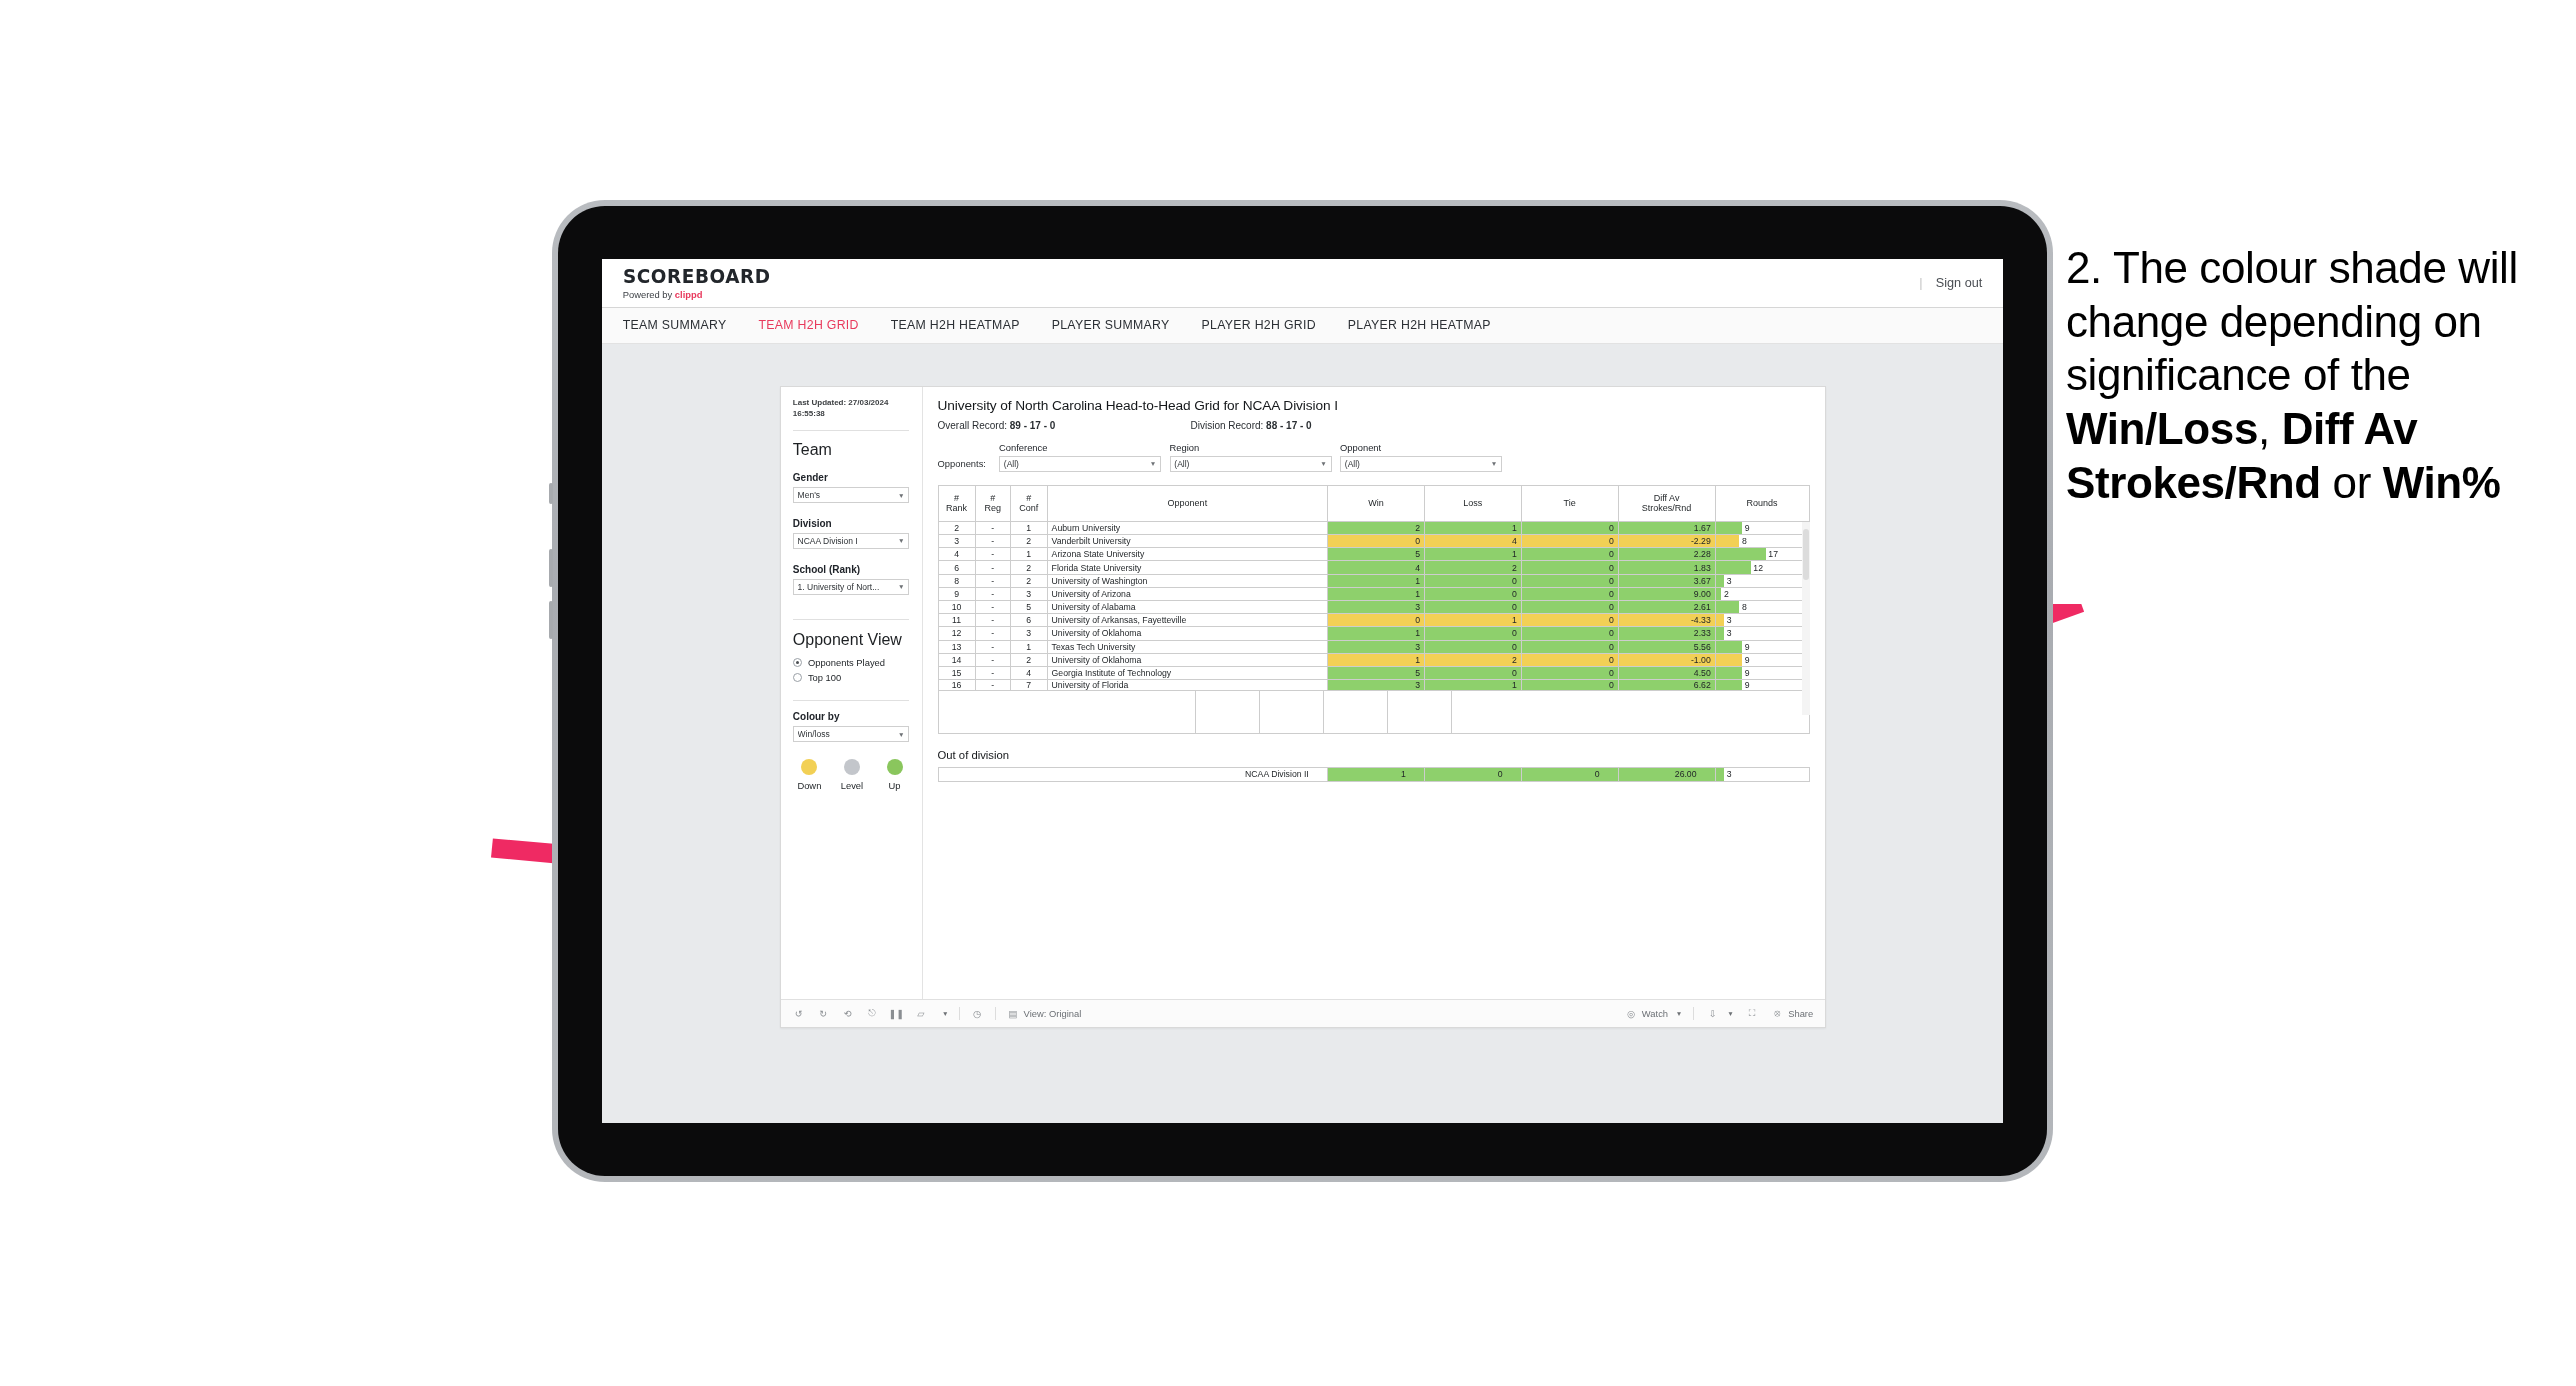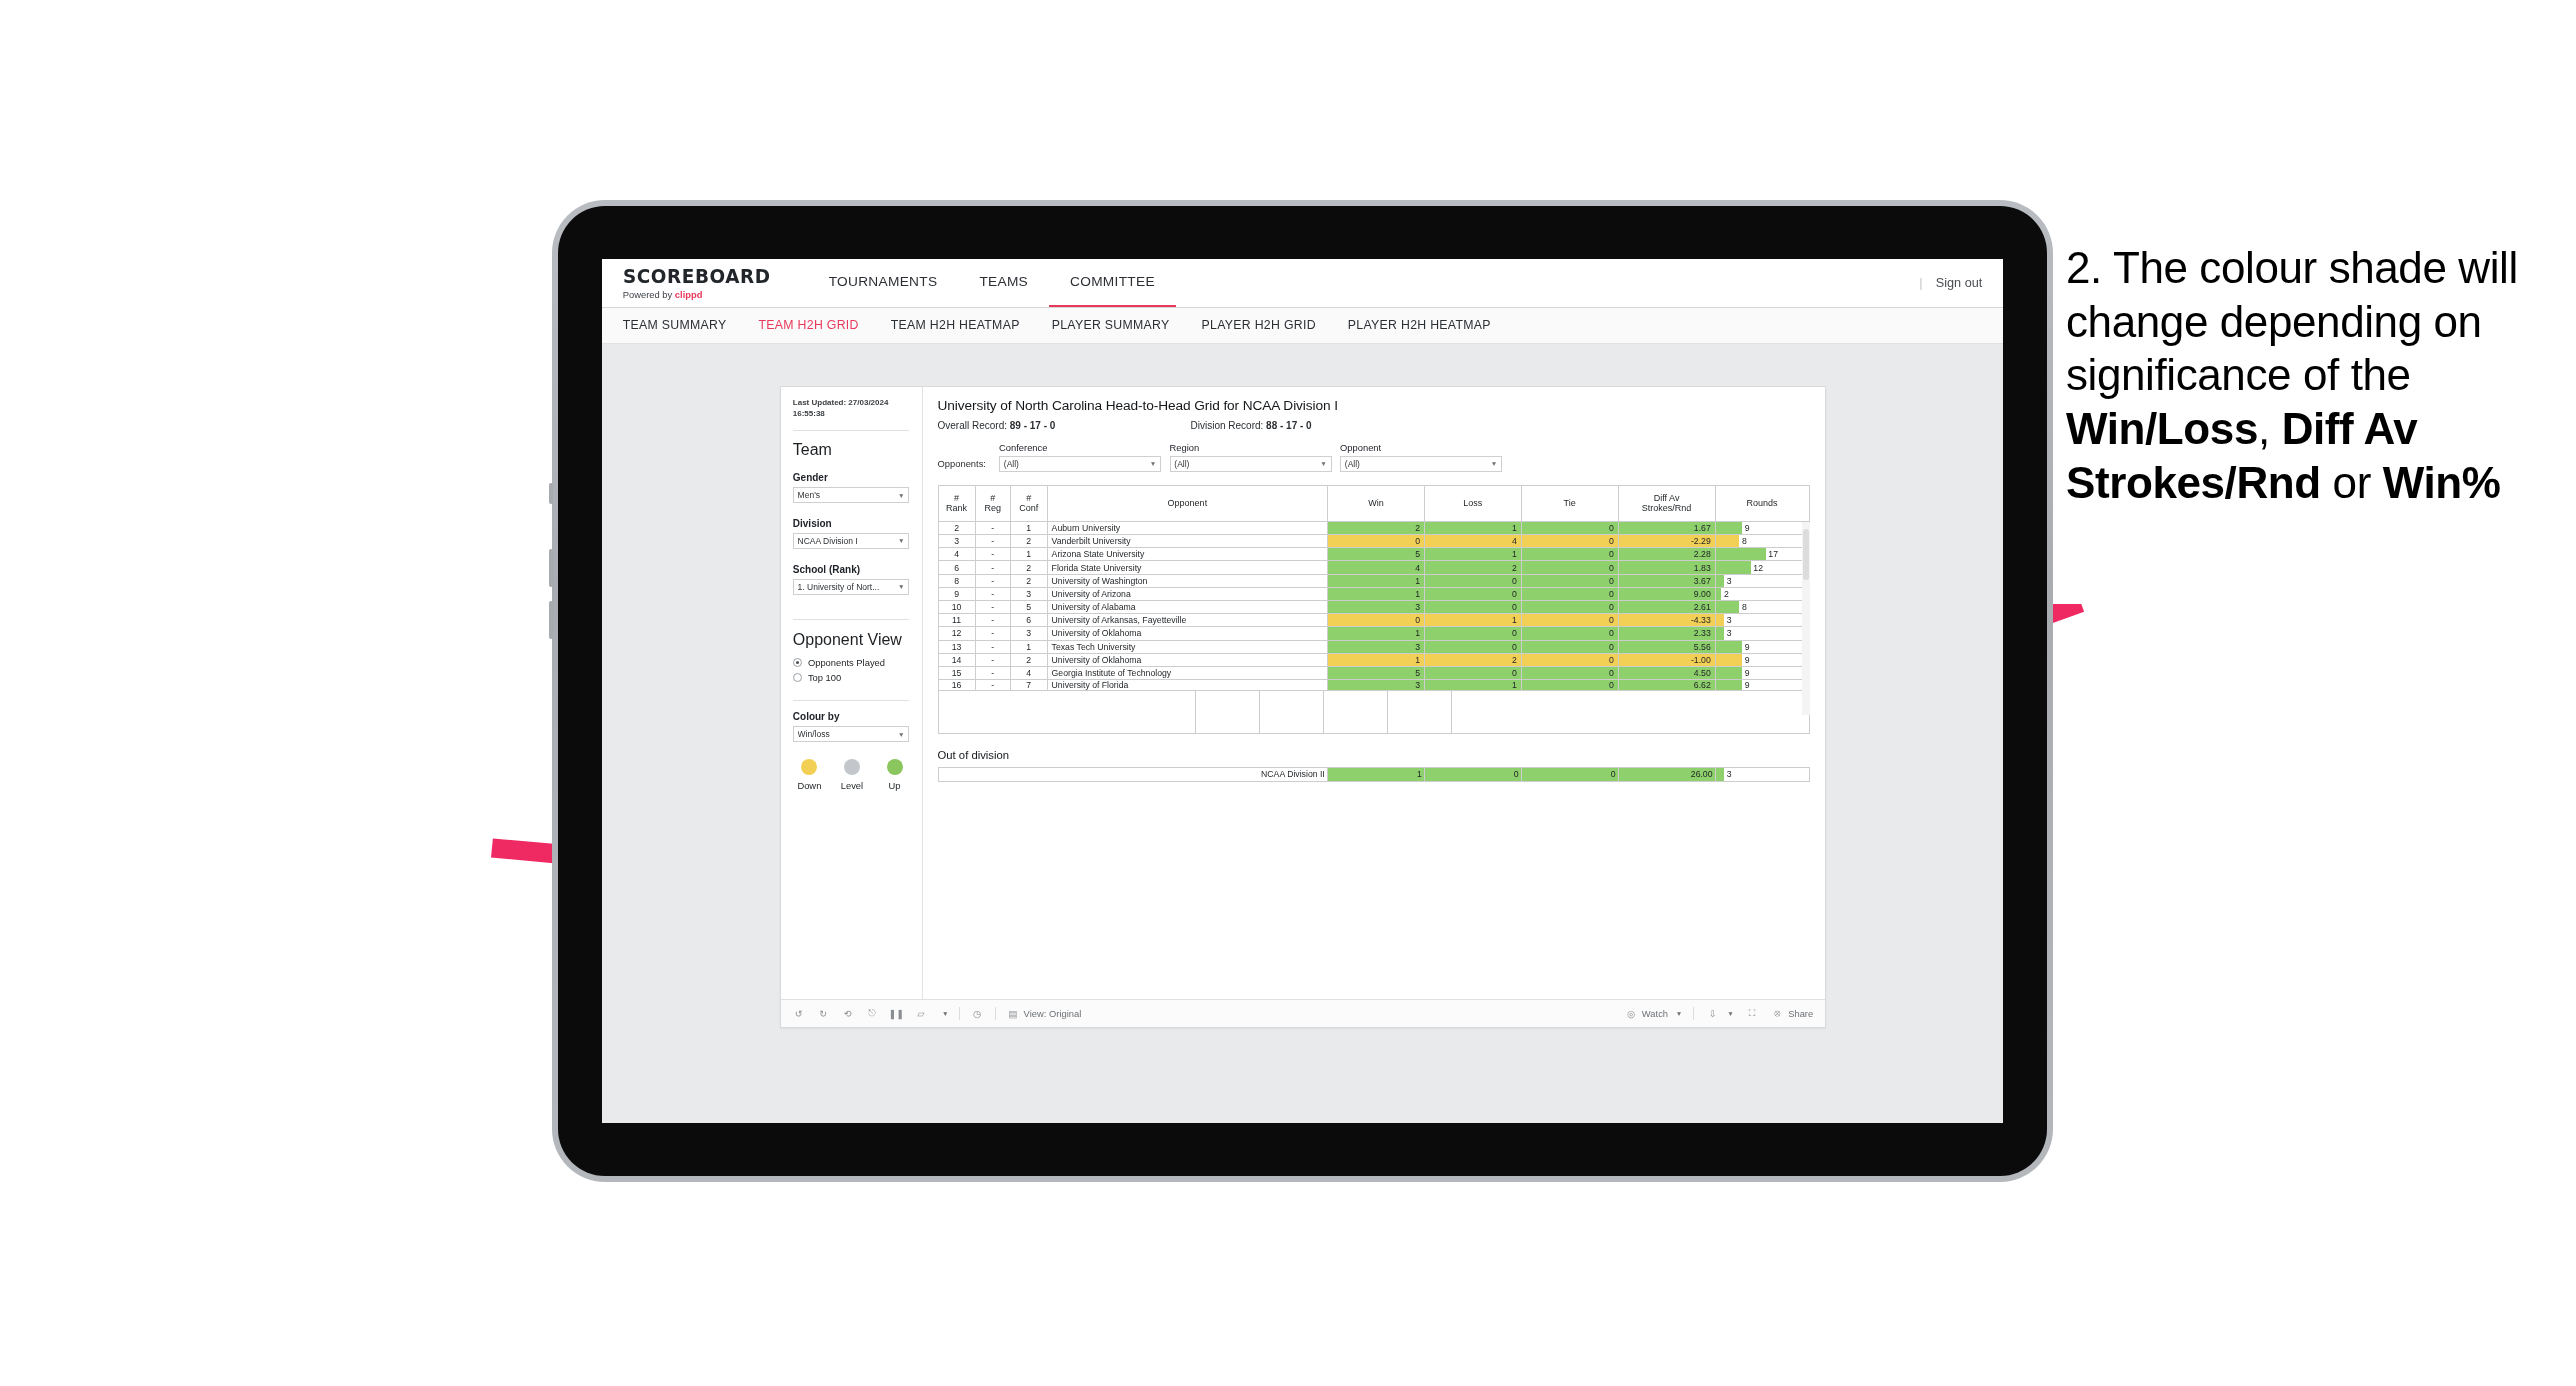--- a/index.html
+++ b/index.html
@@ -170,21 +170,21 @@
 
   .scrollbar {
     position:absolute; right:-0.9px; top:37px; width: 8.5px; height: 193px; background:#f4f4f4;
   }
   .scrollthumb { position:absolute; left:0.9px; top: 7.6px; width:6.6px; height: 51px; background:#dcdcdc; border-radius:3.8px; }
   .table-tail { border:0.9px solid #cdcdcd; border-top:0; height: 43px; display:flex; }
   .tail-cell { border-right:0.9px solid #cdcdcd; height:100%; }
 
   .ood-title { font-size: 11.3px; color:#15181b; margin: 15px 0 5.7px; }
   table.ood { border-collapse:collapse; table-layout:fixed; width:100%; }
-  table.ood td { border:0.9px solid #cdcdcd; font-size:8.7px; height:14px; padding:0 2px; color:#1e2225; }
+  table.ood td { border:0.9px solid #cdcdcd; font-size:8.7px; height:14px; padding:0 18px; color:#1e2225; }
   td.ood-name { text-align:right; background:#fff; }
 
   
   .wb-toolbar {
     height: 28px; border-top:0.9px solid #e0e0e0; background:#fbfbfb;
     display:flex; align-items:center; padding: 0 11.3px; gap: 10.4px;
     font-size: 9.4px; color:#74787c;
   }
   .tb-ico { width:14px; height:14px; display:inline-flex; align-items:center; justify-content:center; color:#8a8e92; }
   .tb-sep { width:0.9px; height:13.2px; background:#ddd; }
@@ -223,25 +223,20 @@
     <div id="tablet-inner">
       <div id="screen">
 
         <div class="appbar">
           <div class="brand">
             <div class="brand-name">SCOREBOARD</div>
             <div class="brand-sub">
               <span>Powered by </span><span class="clippd">clippd</span>
             </div>
           </div>
-          <nav class="mainnav">
-            <a href="#">TOURNAMENTS</a>
-            <a href="#">TEAMS</a>
-            <a href="#" class="active">COMMITTEE</a>
-          </nav>
           <div class="appbar-right">
             <span class="vbar">|</span>
             <a href="#" style="color:#4a4e53;text-decoration:none;">Sign out</a>
           </div>
         </div>
 
         <div class="subnav">
           <a href="#">TEAM SUMMARY</a>
           <a href="#" class="active">TEAM H2H GRID</a>
           <a href="#">TEAM H2H HEATMAP</a>

